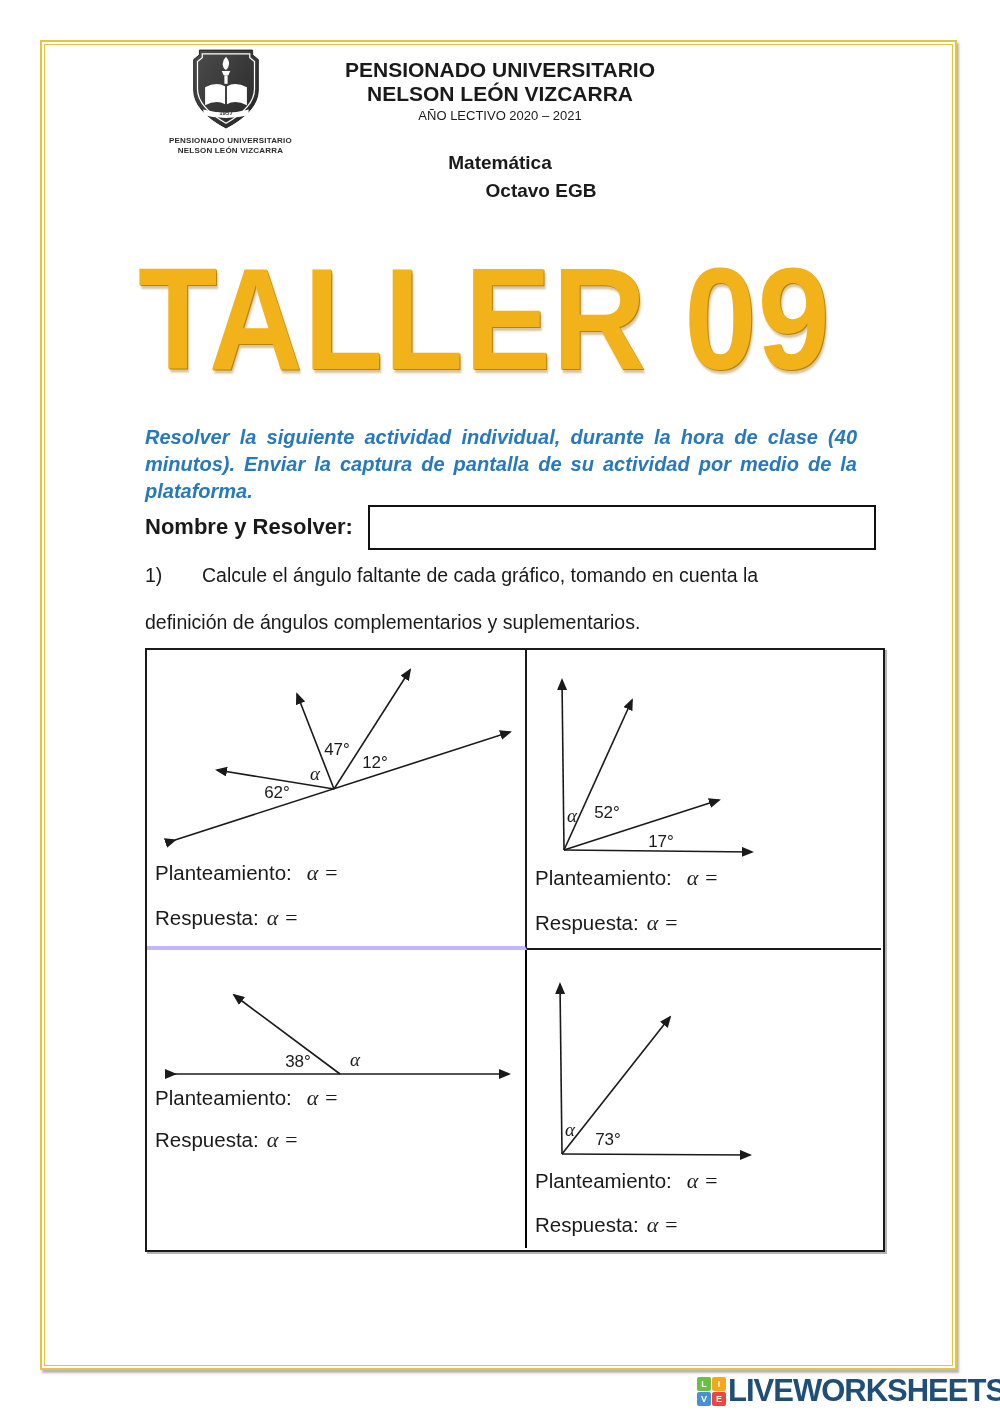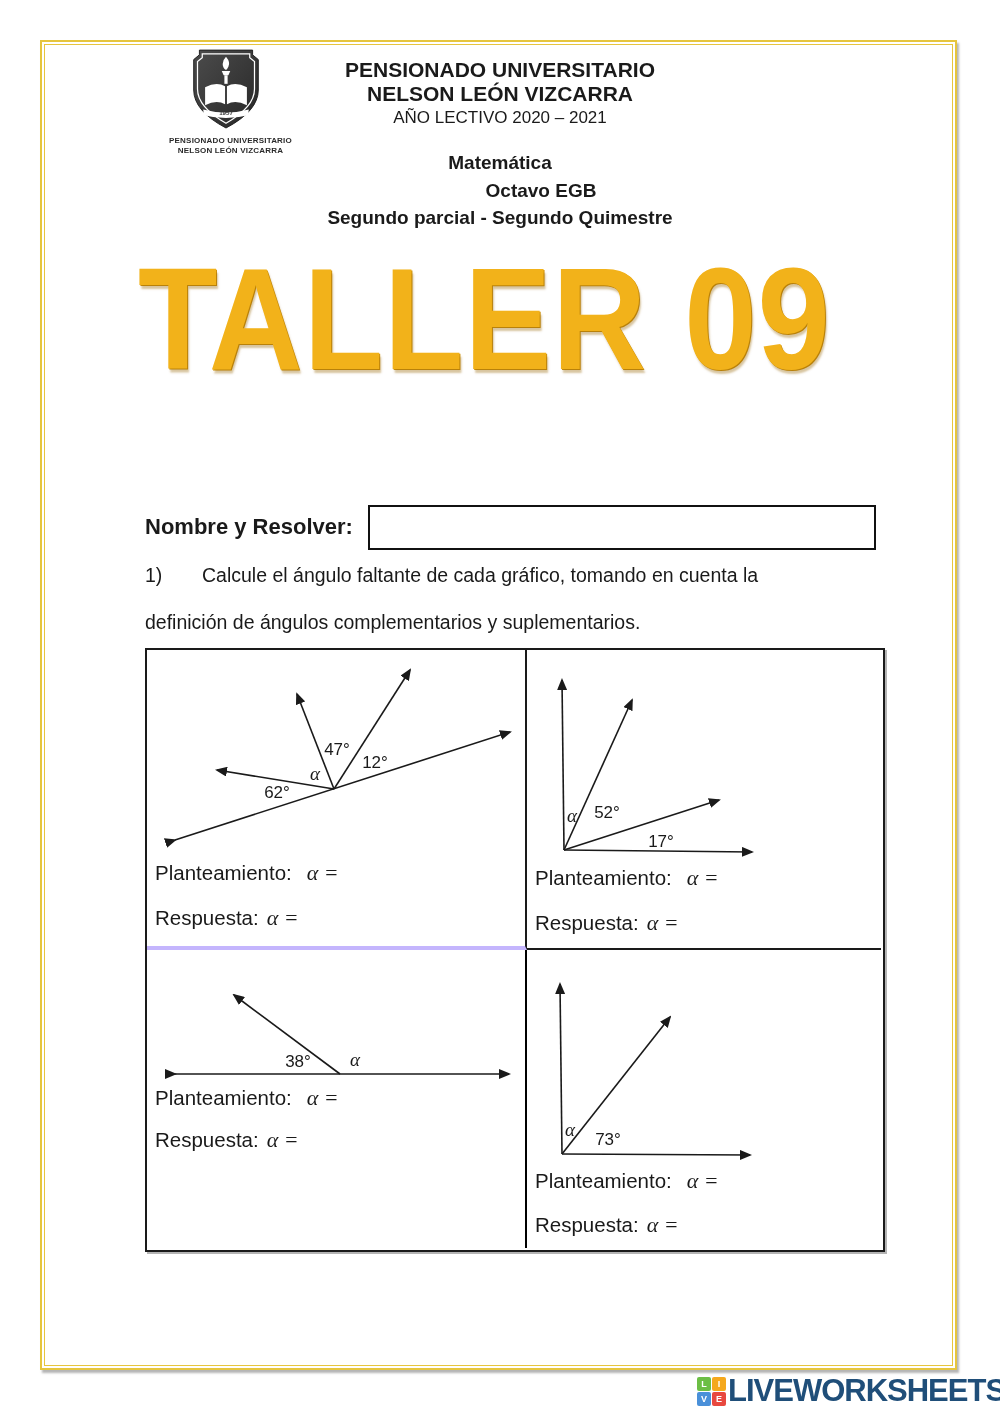--- a/index.html
+++ b/index.html
@@ -14,21 +14,21 @@
 
   
   .badge-svg{left:188px;top:48px;}
   .badge-caption{left:148px;top:136px;width:165px;text-align:center;font-size:8px;
                  font-weight:bold;line-height:10px;color:#2b2b2b;letter-spacing:.2px;}
 
   
   .hline{left:0;width:1000px;text-align:center;}
   .h1{top:58px;font-size:21px;font-weight:bold;}
   .h2{top:82px;font-size:21px;font-weight:bold;}
-  .h3{top:108px;font-size:17px;}
+  .h3{top:108px;font-size:13px;}
   .h4{top:152px;font-size:19px;font-weight:bold;}
   .h5{top:180px;font-size:19px;font-weight:bold;padding-left:41px;}
   .h6{top:207px;font-size:19px;font-weight:bold;}
 
   
   .big-title{left:138px;top:246px;width:740px;font-size:130px;font-weight:800;
              letter-spacing:1px;line-height:1;color:#f2b21a;white-space:nowrap;
              transform:scaleY(1.12);transform-origin:left top;
              text-shadow:2px 3px 2px rgba(150,100,0,.38),1px 1px 0 #cf930f;}
 
@@ -98,24 +98,24 @@
   <div class="abs badge-caption">
     <div>PENSIONADO UNIVERSITARIO</div>
     <div>NELSON LEÓN VIZCARRA</div>
   </div>
 
   <div class="abs hline h1">PENSIONADO UNIVERSITARIO</div>
   <div class="abs hline h2">NELSON LEÓN VIZCARRA</div>
   <div class="abs hline h3">AÑO LECTIVO 2020 – 2021</div>
   <div class="abs hline h4">Matemática</div>
   <div class="abs hline h5">Octavo EGB</div>
-  <div class="abs hline h6">Segundo parcial - Segundo Quimestre</div>
 
   <div class="abs big-title">TALLER 09</div>
 
+  <div class="abs instructions">Resolver la siguiente actividad individual, durante la hora de clase (40 minutos). Enviar la captura de pantalla de su actividad por medio de la plataforma.</div>
 
   <div class="abs name-label">Nombre y Resolver:</div>
   <input class="abs name-input" type="text" value="" placeholder="" style="">
 
   <div class="abs q1">
     <span class="qnum">1)</span><span>Calcule el ángulo faltante de cada gráfico, tomando en cuenta la</span>
   </div>
   <div class="abs q2">definición de ángulos complementarios y suplementarios.</div>
 
   <div class="abs ptable">

